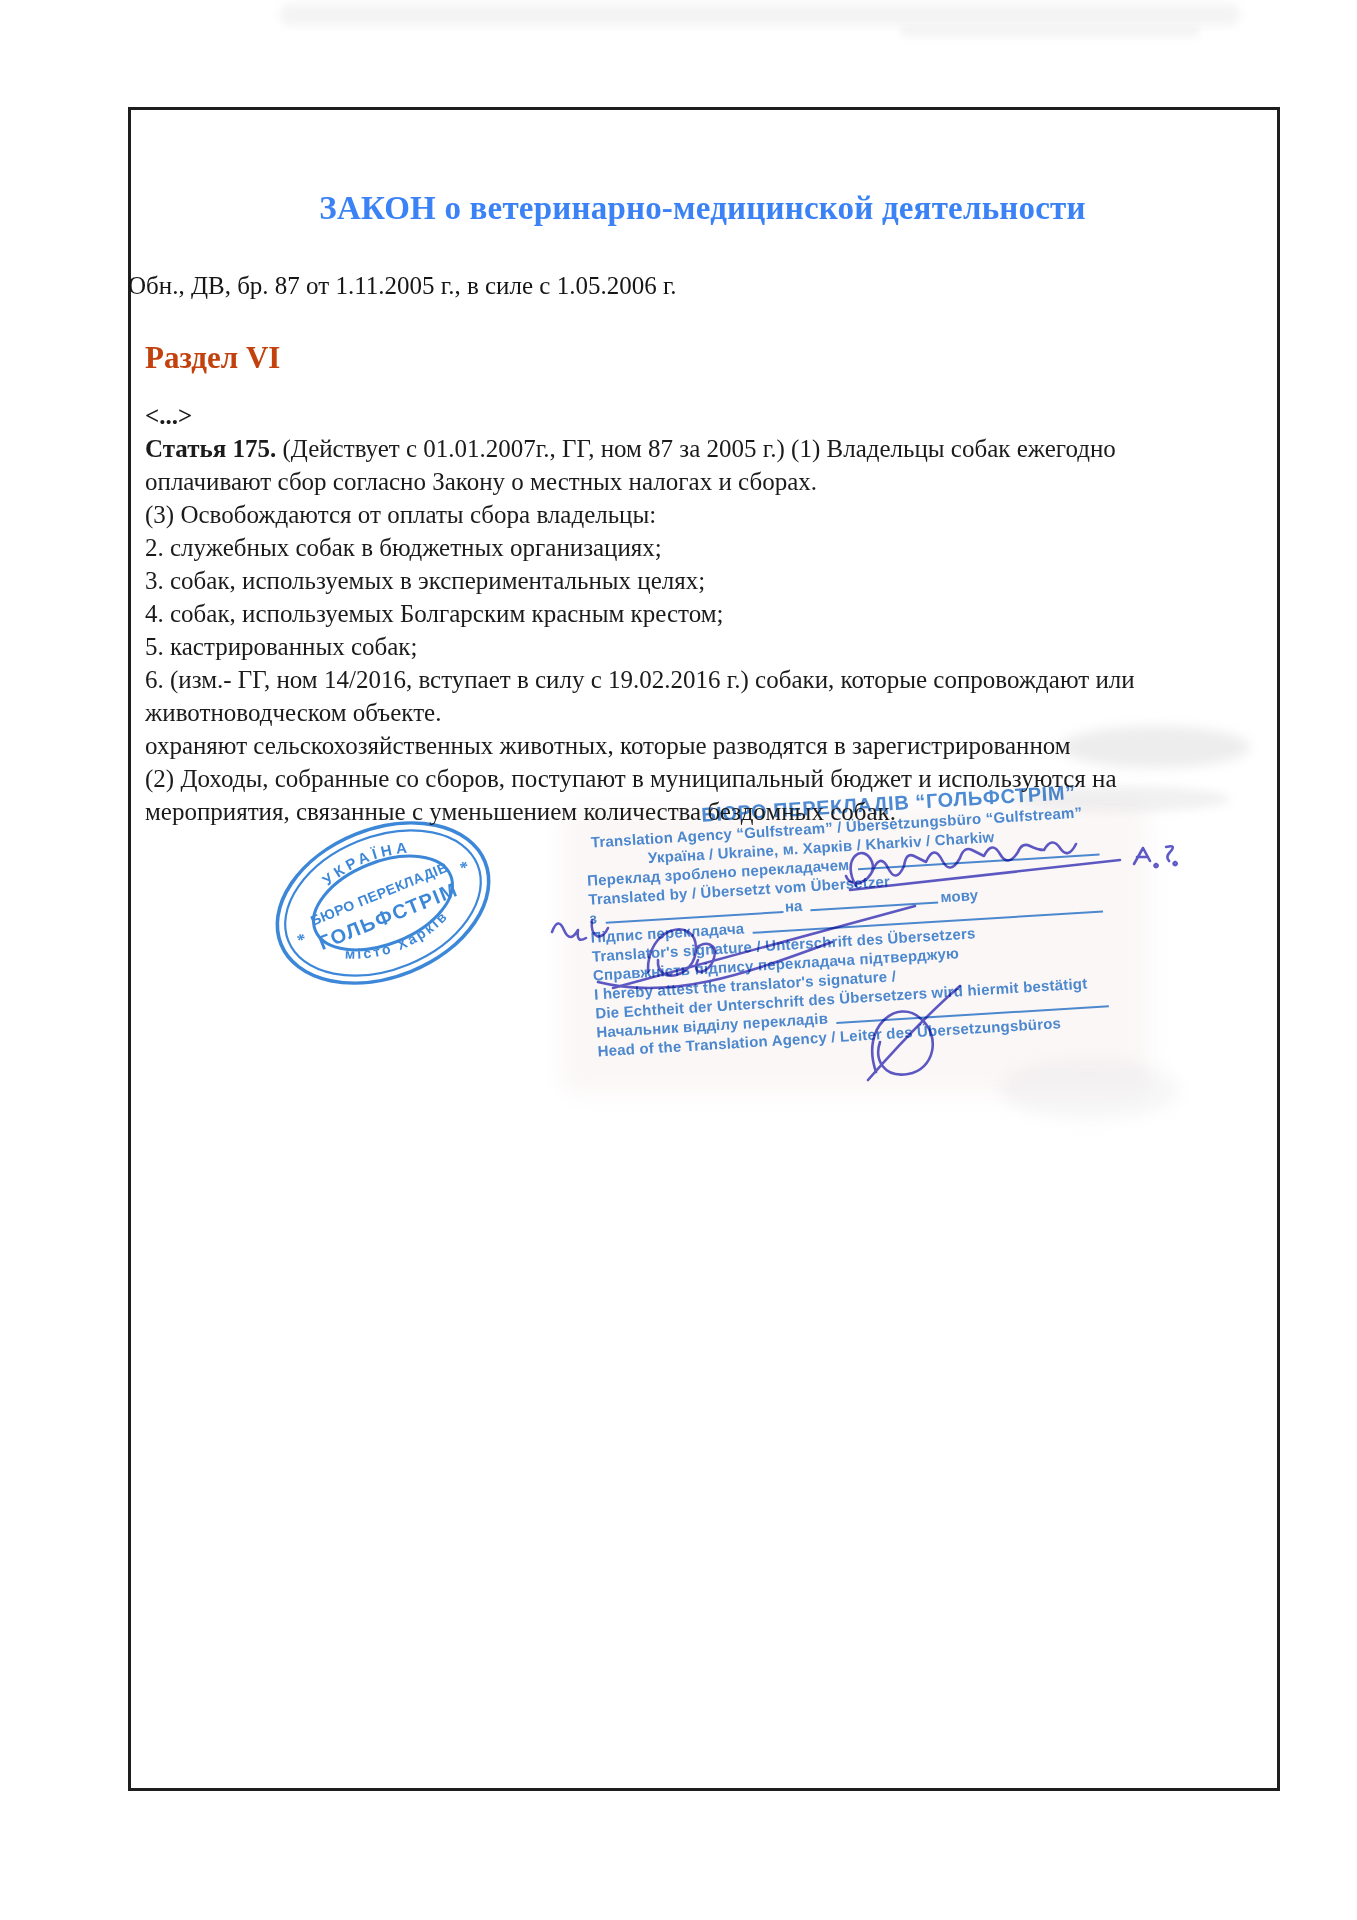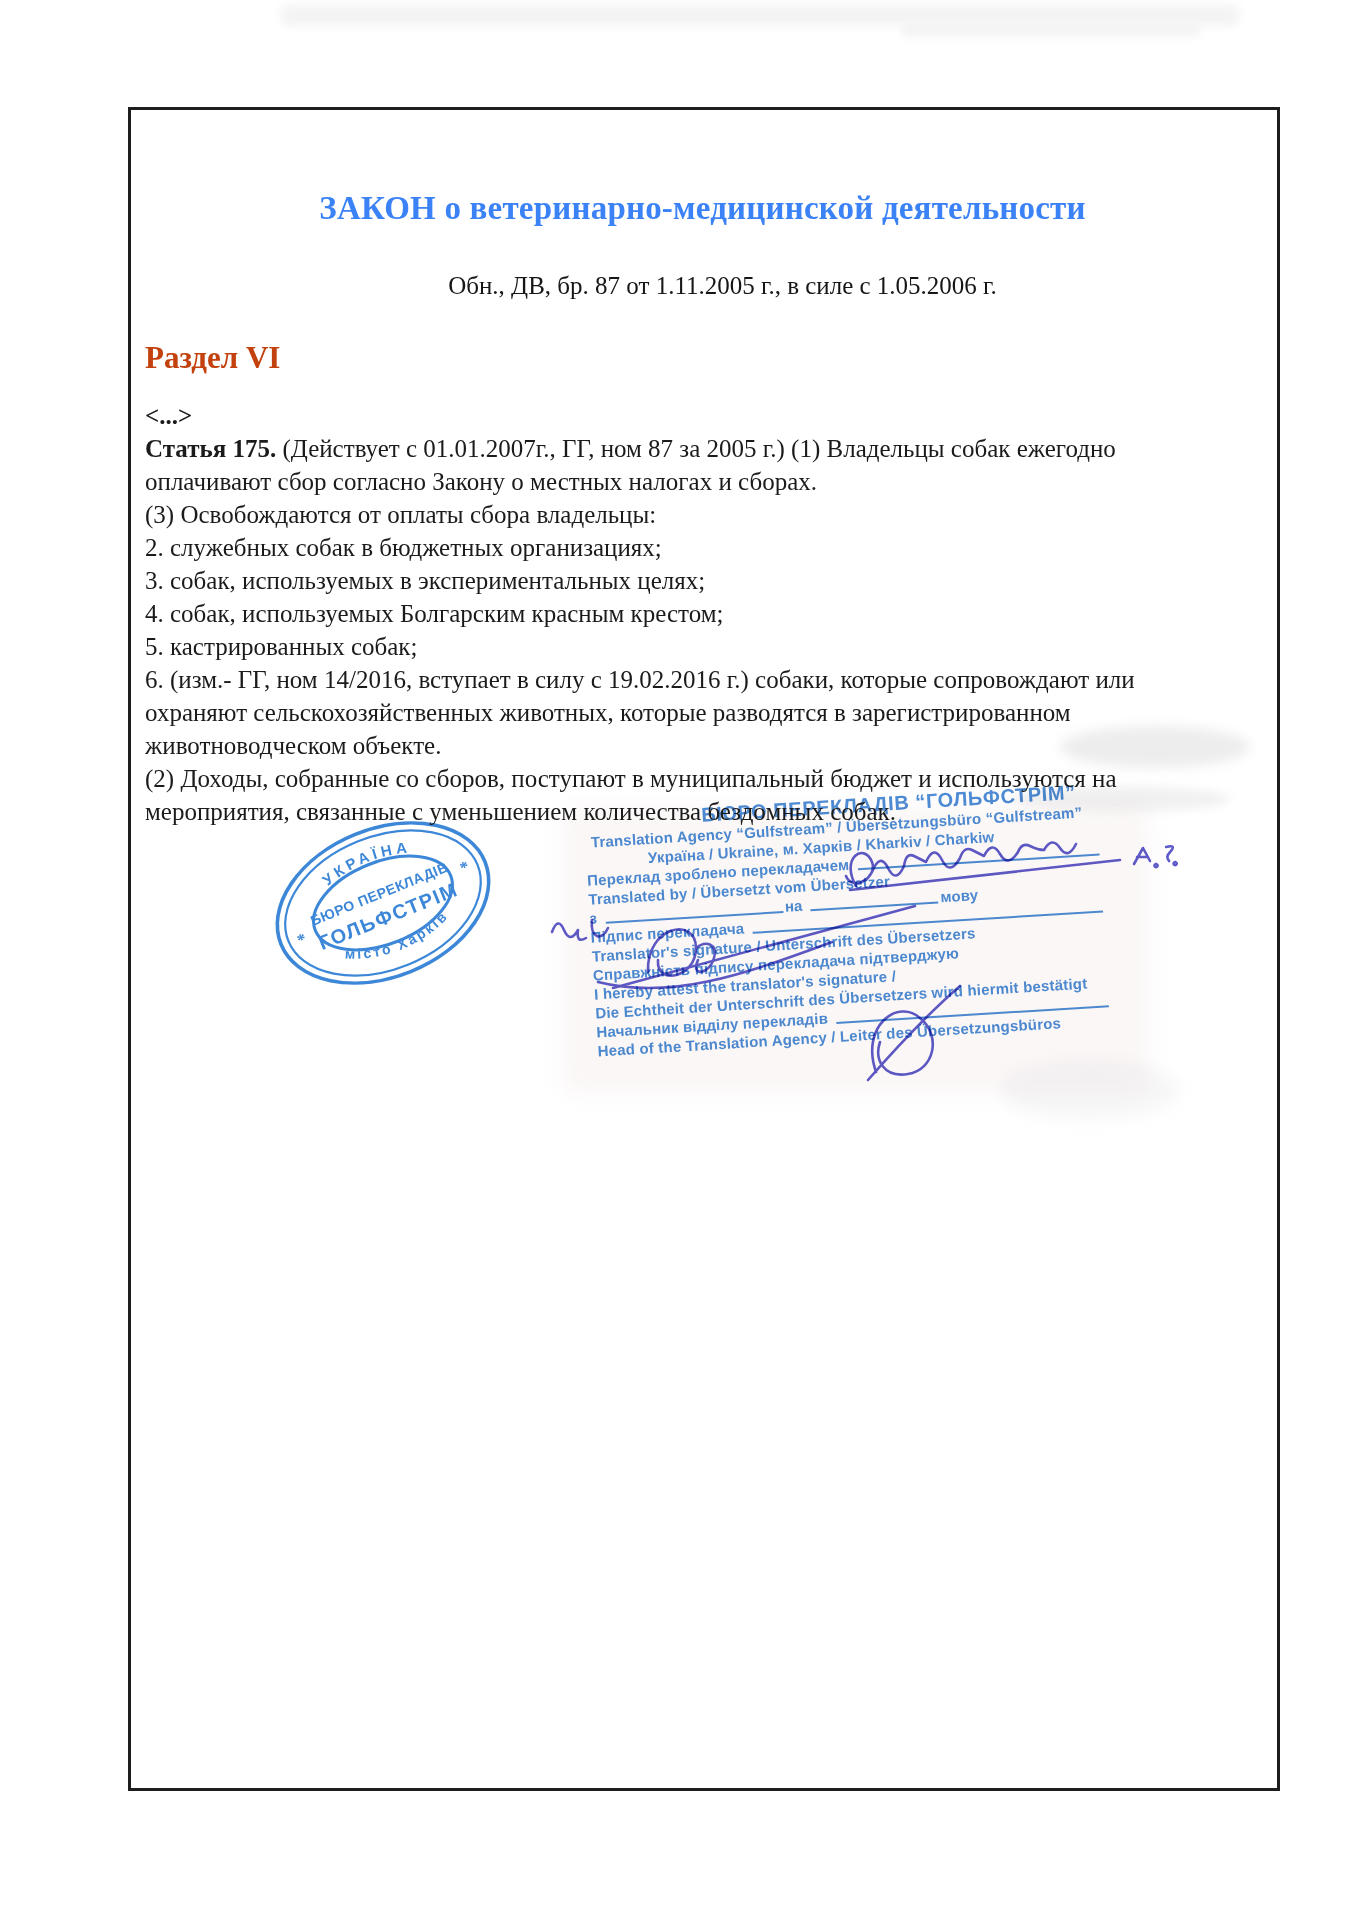--- a/index.html
+++ b/index.html
@@ -15,21 +15,21 @@
     border:3px solid #1e1e1e;
     background:transparent;
   }
   .doc-title{
     position:absolute;left:128px;top:190px;width:1149px;
     text-align:center;font-size:33px;font-weight:bold;color:#3b82f6;
     letter-spacing:.2px;white-space:nowrap;z-index:2;
   }
   .doc-subtitle{
     position:absolute;left:128px;top:272px;width:1149px;
-    text-align:center;font-size:25px;color:#161616;white-space:nowrap;z-index:2;padding-left:20px;
+    text-align:left;font-size:25px;color:#161616;white-space:nowrap;z-index:2;
   }
   .section-heading{
     position:absolute;left:145px;top:340px;
     font-size:31px;font-weight:bold;color:#c2410c;z-index:2;text-align:center;
   }
   .body-text{
     position:absolute;left:145px;top:399px;width:1110px;
     font-size:25px;line-height:33px;color:#1b1b1b;z-index:2;
   }
   .body-text .line{white-space:nowrap;}
@@ -89,22 +89,22 @@
   <div class="line bold">&lt;...&gt;</div>
   <div class="line"><span class="bold">Статья 175.</span><span> (Действует с 01.01.2007г., ГГ, ном 87 за 2005 г.) (1) Владельцы собак ежегодно</span></div>
   <div id="body-lines">
       <div class="line">оплачивают сбор согласно Закону о местных налогах и сборах.</div>
       <div class="line">(3) Освобождаются от оплаты сбора владельцы:</div>
       <div class="line">2. служебных собак в бюджетных организациях;</div>
       <div class="line">3. собак, используемых в экспериментальных целях;</div>
       <div class="line">4. собак, используемых Болгарским красным крестом;</div>
       <div class="line">5. кастрированных собак;</div>
       <div class="line">6. (изм.- ГГ, ном 14/2016, вступает в силу с 19.02.2016 г.) собаки, которые сопровождают или</div>
+      <div class="line">животноводческом объекте.</div>
       <div class="line">охраняют сельскохозяйственных животных, которые разводятся в зарегистрированном</div>
-      <div class="line">животноводческом объекте.</div>
       <div class="line">(2) Доходы, собранные со сборов, поступают в муниципальный бюджет и используются на</div>
       <div class="line">мероприятия, связанные с уменьшением количества бездомных собак.</div>
     </div>
 </div>
 
 <svg class="oval-stamp" viewBox="0 0 250 190">
   <g transform="translate(125,95) rotate(-22)" fill="none" stroke="#2e7ed5">
     <ellipse rx="110" ry="74" stroke-width="3.6"></ellipse>
     <ellipse rx="102" ry="66.5" stroke-width="2.2"></ellipse>
     <ellipse rx="73" ry="41" stroke-width="3"></ellipse>

